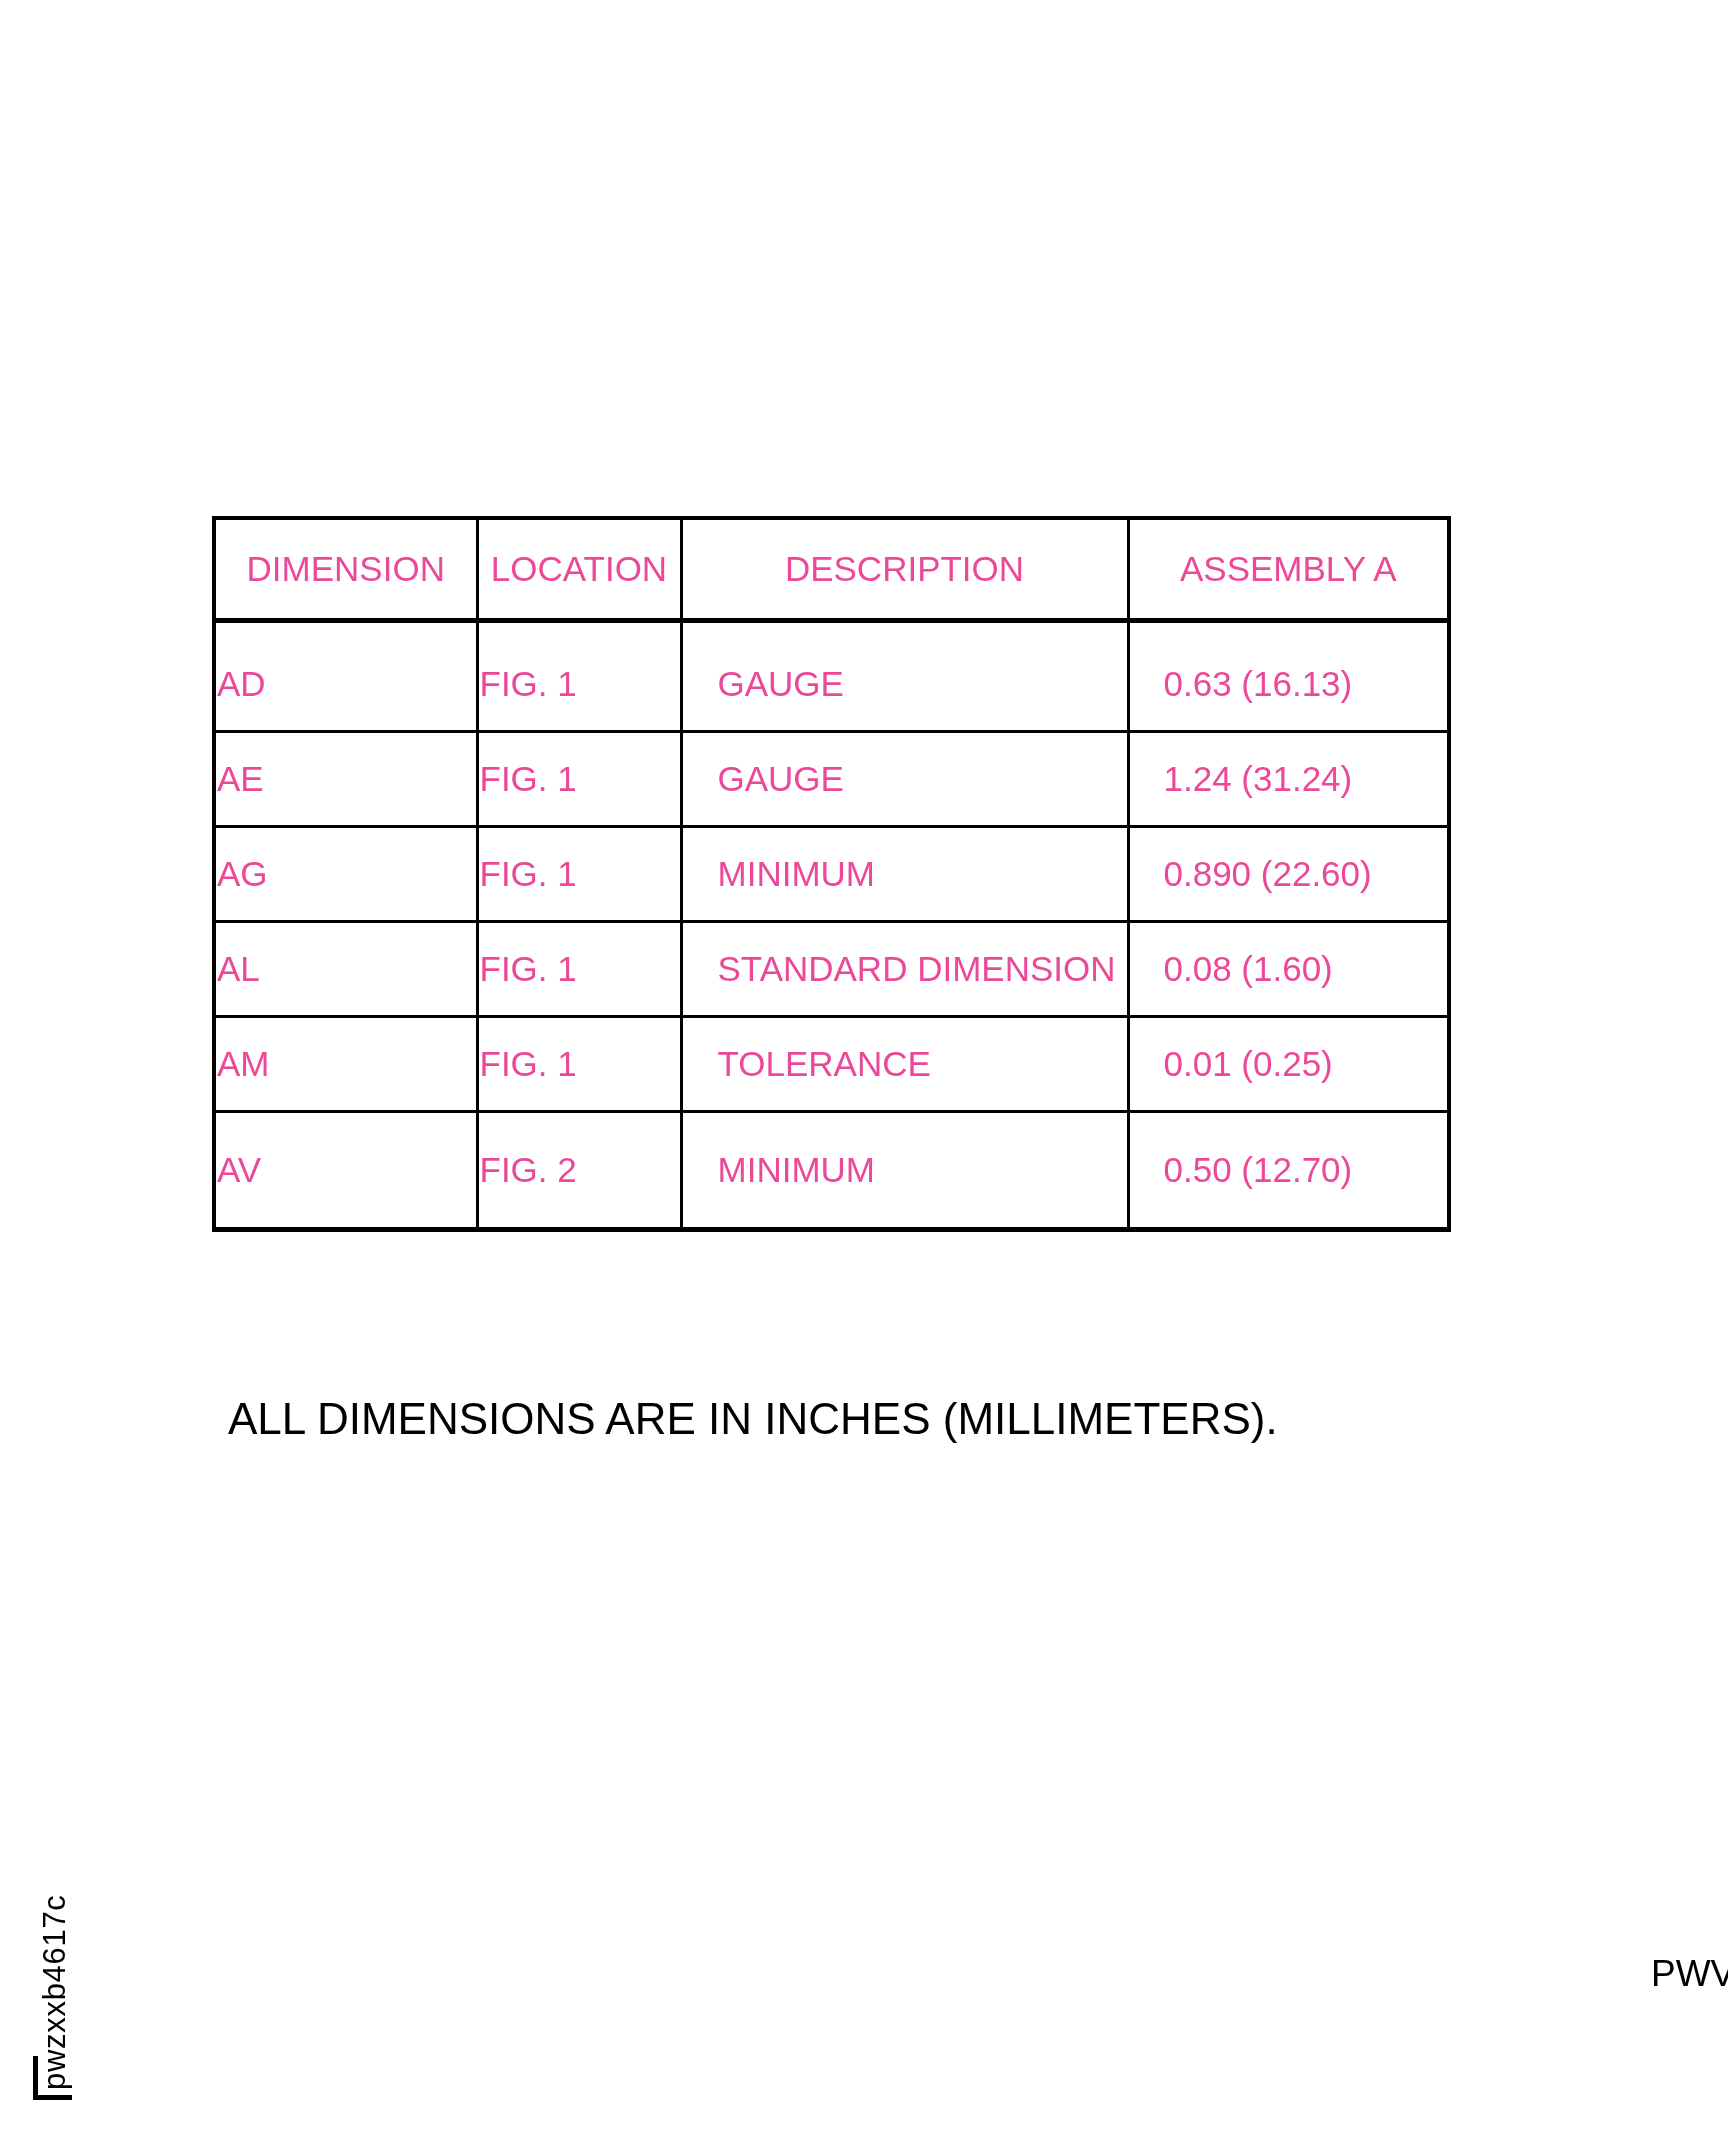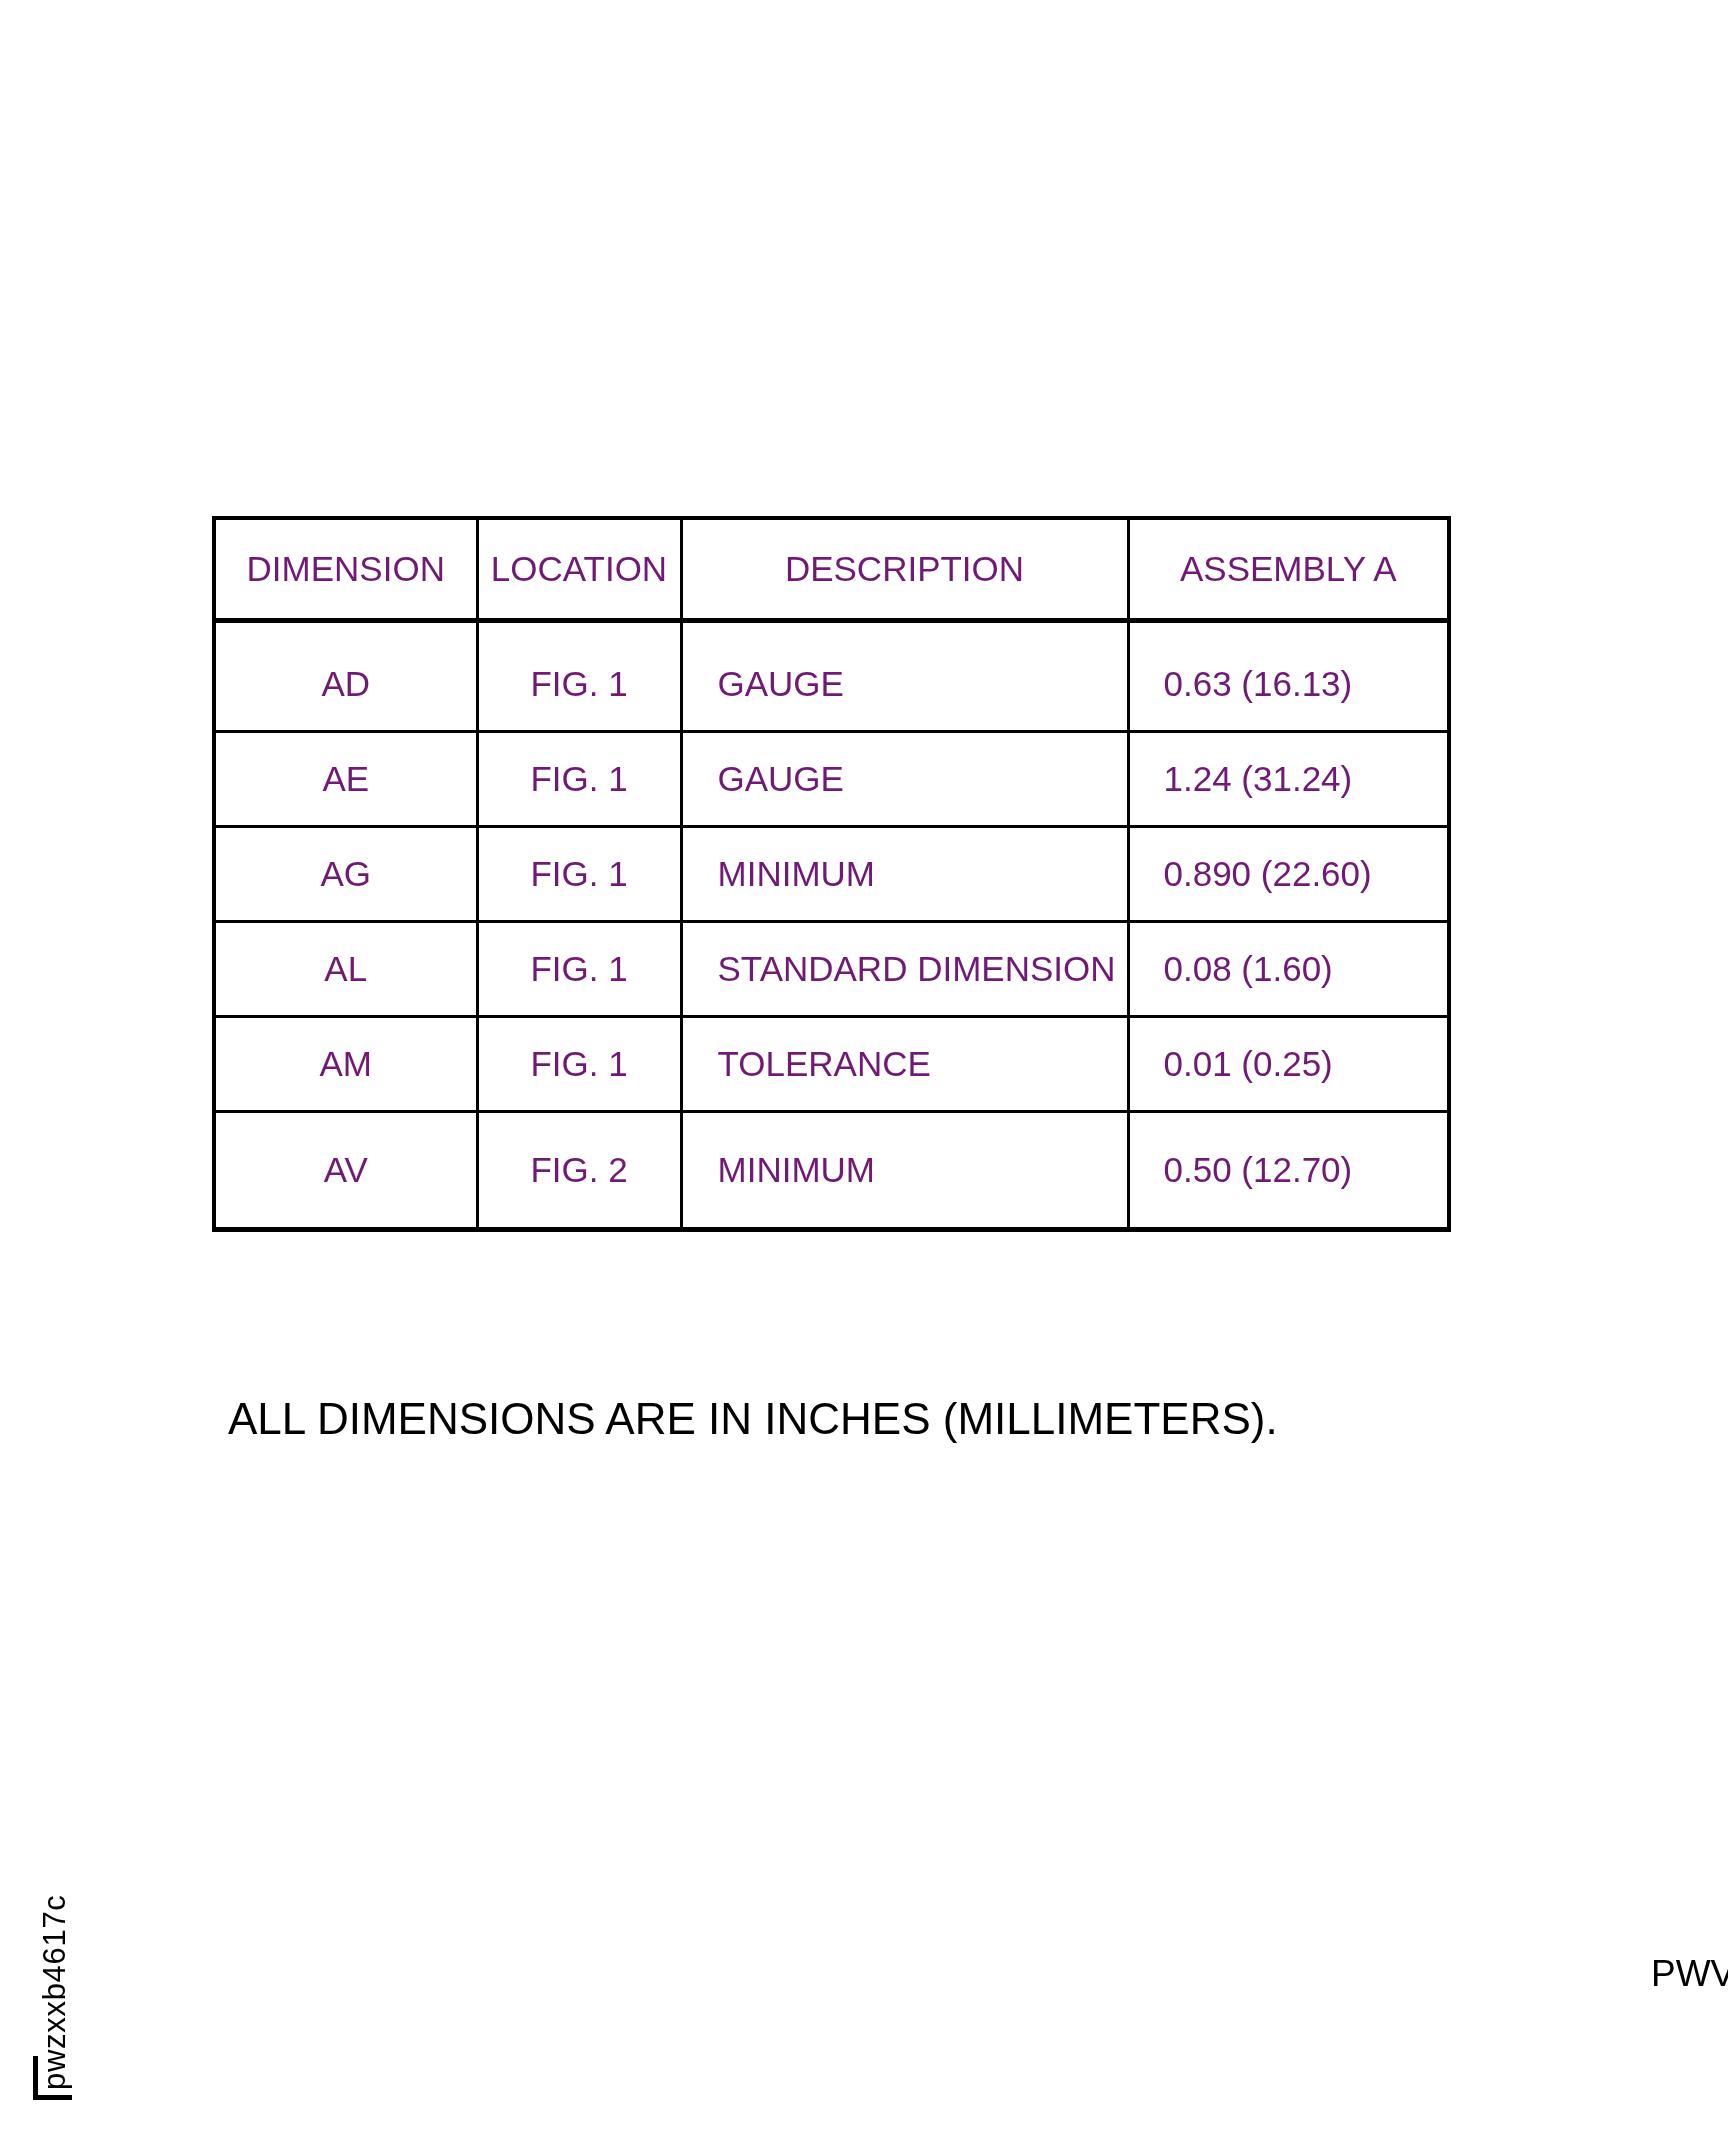--- a/index.html
+++ b/index.html
@@ -22,37 +22,37 @@
     top: 516px;
     width: 1234px;
     border-collapse: collapse;
     table-layout: fixed;
     border: 4.6px solid #000;
   }
   .dim-table th, .dim-table td {
     border: 3.9px solid #000;
     font-size: 35px;
     font-weight: normal;
-    color: #701a75;
+    color: #ec4899;
     overflow: hidden;
     white-space: nowrap;
   }
   .dim-table thead th {
     height: 96px;
     text-align: center;
     vertical-align: middle;
     border-bottom: 5.2px solid #000;
   }
   .dim-table tbody td {
     height: 90px;
     vertical-align: middle;
   }
   .dim-table tbody tr:first-of-type td { padding-top: 16.3px; }
   .dim-table tbody tr:last-of-type td  { height: 112px; border-bottom: 5.9px solid #000; }
-  .dim-table td.cell-center { text-align: center; }
+  .dim-table td.cell-center { text-align: left; }
   .dim-table td.cell-desc   { text-align: left; padding-left: 35px; }
   .dim-table td.cell-asm    { text-align: left; padding-left: 34px; }
 
   
   .footnote {
     position: absolute;
     left: 228px;
     top: 1397px;
     font-size: 44px;
     line-height: 1;

